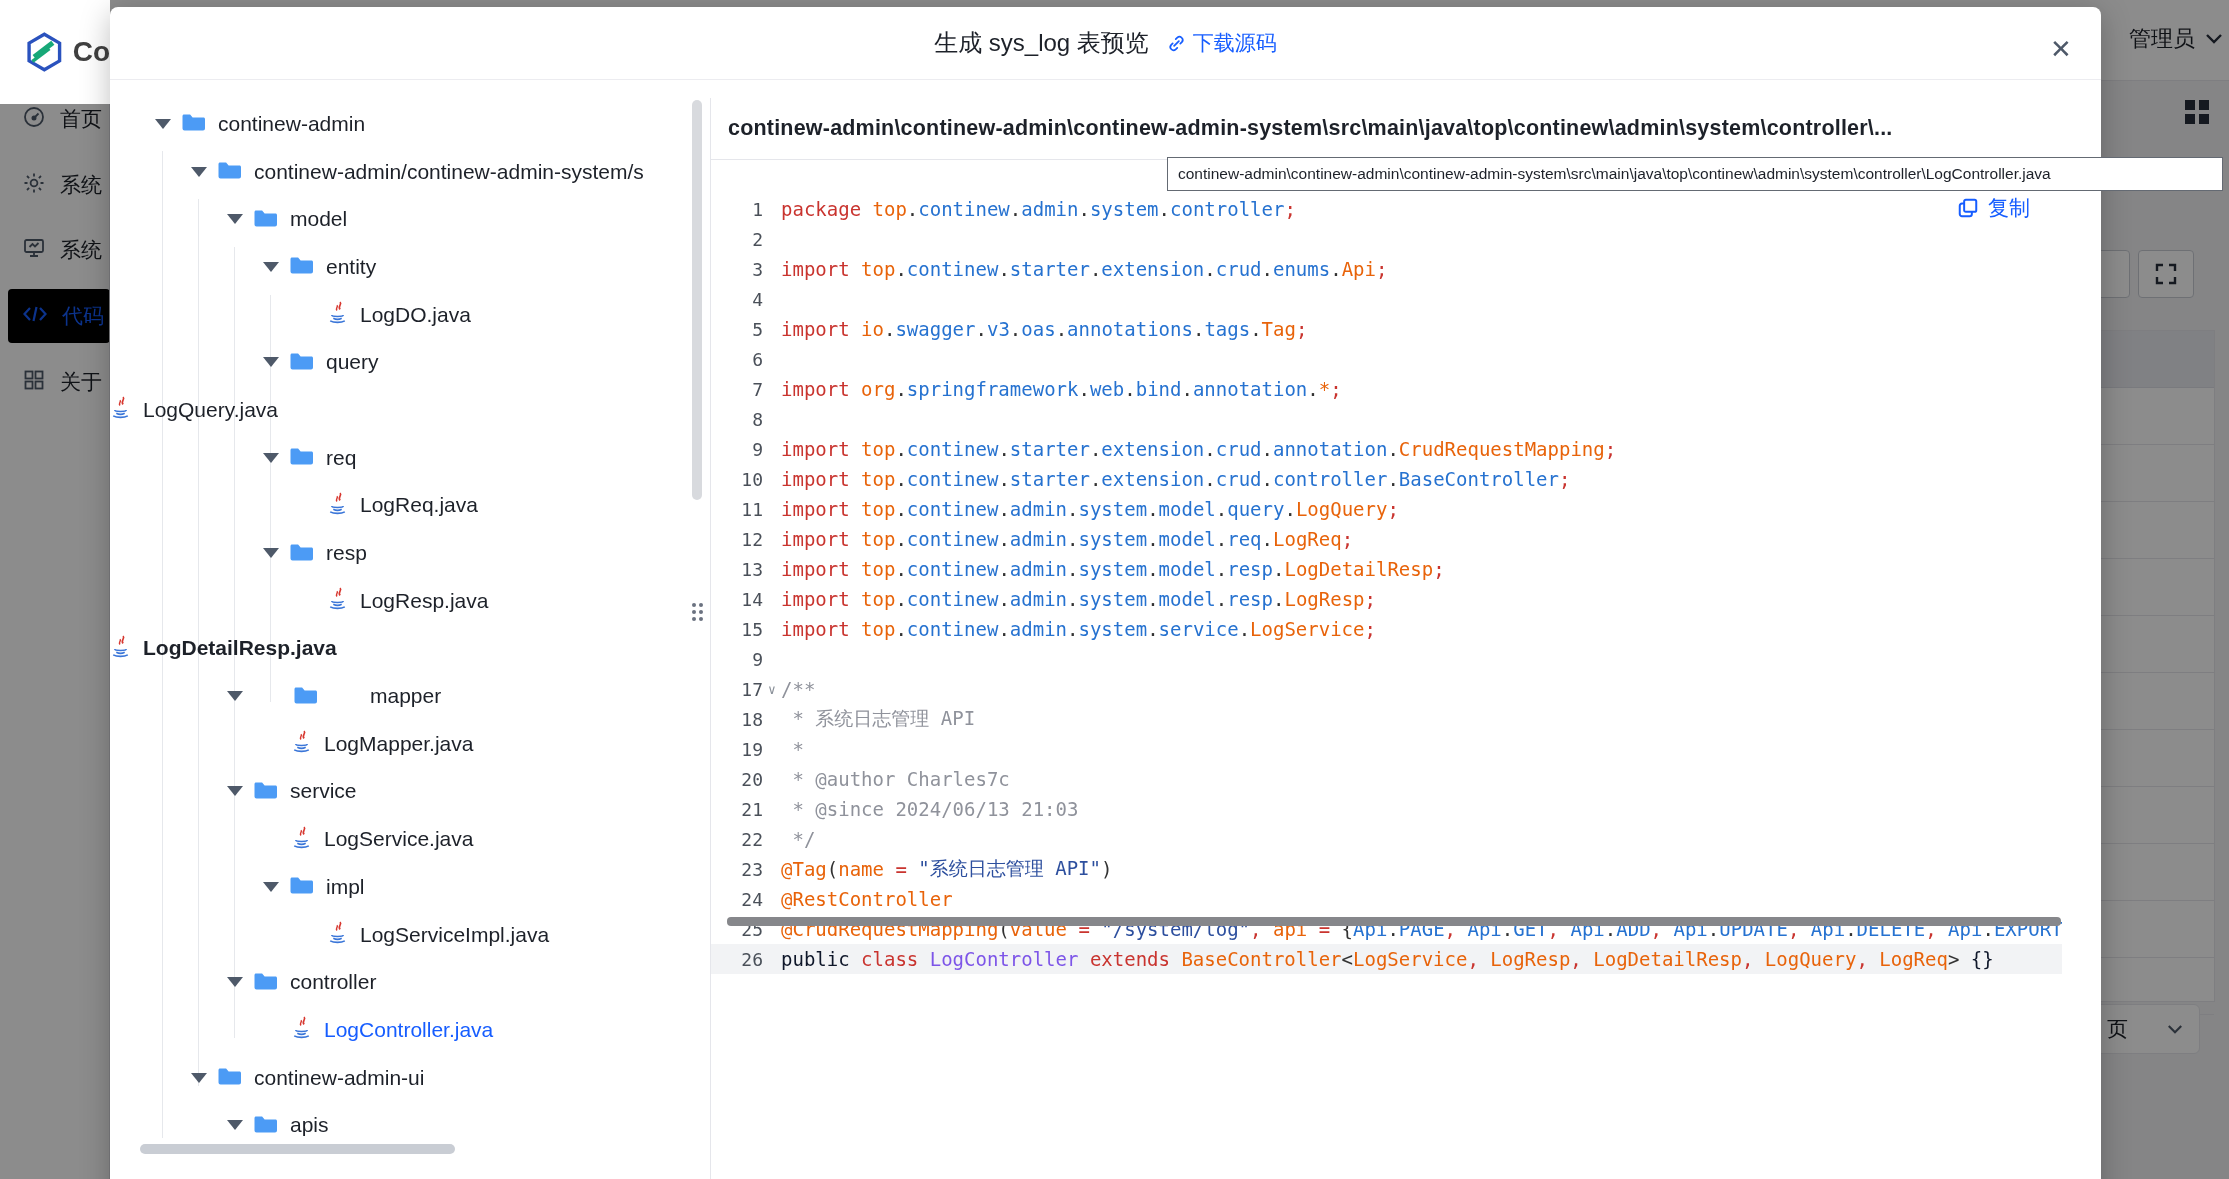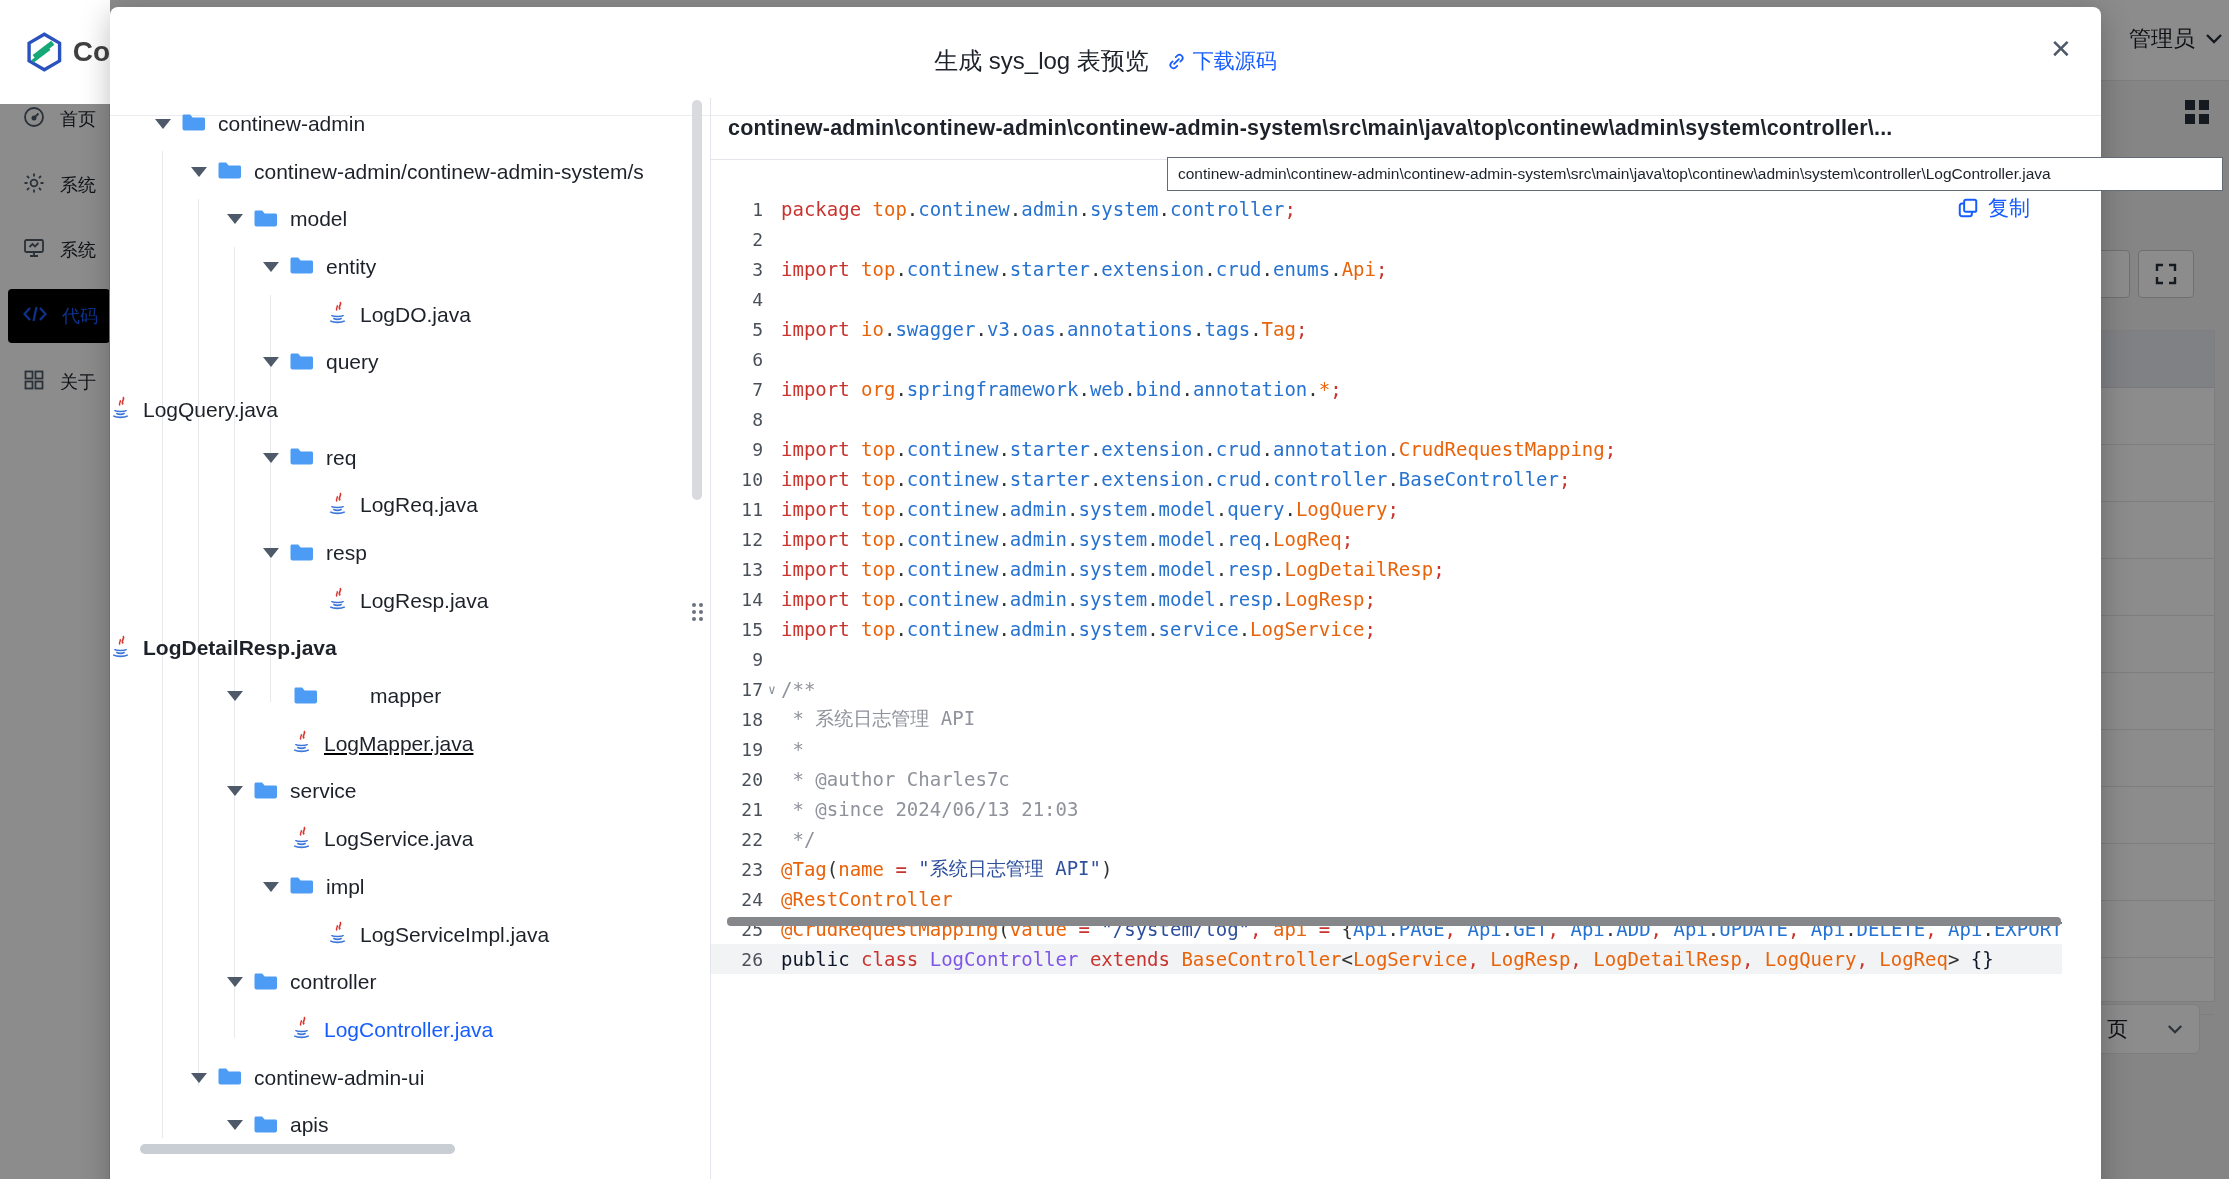--- a/index.html
+++ b/index.html
@@ -4,40 +4,40 @@
 <style>
   * { margin:0; padding:0; box-sizing:border-box; }
   html,body { background:#555; }
   body { font-family:"Liberation Sans", sans-serif; }
   .stage { position:relative; width:2229px; height:1179px; overflow:hidden; background:#f2f3f5; }
 
   
   .topbar { position:absolute; left:0; top:0; width:100%; height:81px; background:#fff; border-bottom:1px solid #e5e6eb; }
   .user-box { position:absolute; right:6px; top:24px; display:flex; align-items:center; gap:10px; color:#1d2129; font-size:22px; }
   .sidebar { position:absolute; left:0; top:0; width:110px; height:100%; background:#fff; border-right:1px solid #e5e6eb; overflow:hidden; }
-  .side-item { position:absolute; left:0; width:110px; height:54px; display:flex; align-items:center; gap:14px; padding-left:22px; color:#4e5969; font-size:18px; white-space:nowrap; }
+  .side-item { position:absolute; left:0; width:110px; height:54px; display:flex; align-items:center; gap:14px; padding-left:22px; color:#4e5969; font-size:21px; white-space:nowrap; }
   .side-item .lbl { color:#1d2129; }
   .side-item.active { background:#000000; border-radius:4px; margin-left:8px; width:102px; padding-left:14px; }
   .side-item.active .lbl { color:#165dff; }
   .bg-table { position:absolute; left:1500px; right:14px; top:330px; height:672px; background:#fff; border:1px solid #e5e6eb; }
   .bg-table .thead { height:57px; background:#e9ebf0; border-bottom:1px solid #dcdfe5; }
   .bg-row { height:57px; border-bottom:1px solid #e5e6eb; }
   .bg-btn { position:absolute; border:1px solid #c9cdd4; background:#fff; border-radius:4px; }
   .apps-grid { position:absolute; left:2185px; top:100px; width:24px; height:24px; }
   .apps-grid i { position:absolute; width:10px; height:10px; background:#272e3b; }
   .bg-select { position:absolute; left:2090px; top:1004px; width:110px; height:50px; background:#fff; border:1px solid #e5e6eb; border-radius:6px; display:flex; align-items:center; justify-content:space-between; padding:0 16px; font-size:21px; color:#1d2129; }
 
   
   .overlay { position:absolute; inset:0; background:rgba(0,0,0,0.45); z-index:40; }
   .logo-box { position:absolute; left:0; top:0; width:110px; height:104px; background:#fff; z-index:45; display:flex; align-items:center; gap:8px; padding-left:24px; overflow:hidden; }
   .logo-text { font-size:28px; font-weight:bold; color:#404040; }
 
   
   .modal { position:absolute; left:110px; top:7px; width:1991px; height:1260px; background:#fff; border-radius:8px 8px 0 0; z-index:50; box-shadow:0 6px 30px rgba(0,0,0,.25); }
-  .modal-header { position:relative; height:109px; border-bottom:1px solid #ececf0; display:flex; align-items:center; justify-content:center; gap:18px; }
+  .modal-header { position:relative; height:73px; border-bottom:1px solid #ececf0; display:flex; align-items:center; justify-content:center; gap:18px; }
   .modal-title { font-size:24px; font-weight:500; color:#1d2129; }
   .dl-link { display:flex; align-items:center; gap:7px; color:#165dff; font-size:21px; cursor:pointer; }
   .close-btn { position:absolute; right:20px; top:22px; width:40px; height:40px; font-size:26px; color:#4e5969; display:flex; align-items:center; justify-content:center; cursor:pointer; }
   .modal-body { position:absolute; left:0; top:91px; right:0; bottom:0; display:flex; }
 
   
   .tree-panel { position:relative; width:601px; flex:none; border-right:1px solid #e5e6eb; overflow:hidden; padding-top:2px; }
   .guide { position:absolute; width:1px; background:#e6e8ec; }
   .tree-row { position:relative; height:47.7px; display:flex; align-items:center; white-space:nowrap; cursor:pointer; }
   .caret { width:0; height:0; border-left:8px solid transparent; border-right:8px solid transparent; border-top:10px solid #4e5969; margin-right:10px; flex:none; }
@@ -295,21 +295,21 @@
               </svg></span>
             <span class="tree-label">LogDetailResp.java</span>
           </div>
           <div class="tree-row" style="padding-left: 117px; gap: 40px;">
             <span class="caret"></span>
             <span><svg class="folder-ic" width="25" height="21" viewBox="0 0 25 21">
                 <path d="M1.5 3.5 h7.6 l2.5 3 h10.9 c.8 0 1.5.7 1.5 1.5 v9.5 a2 2 0 0 1 -2 2 h-18.5 a2 2 0 0 1 -2 -2 v-12.5 c0 -.8 .7 -1.5 1.5 -1.5 z" fill="#4c9bf5"></path>
               </svg></span>
             <span class="tree-label">mapper</span>
           </div>
-          <div class="tree-row" style="padding-left: 181px; text-decoration: underline;">
+          <div class="tree-row" style="padding-left: 181px;">
             <span><svg class="java-ic" width="21" height="23" viewBox="0 0 20 22">
                 <path d="M12.5 1c2.2 2.6-2.8 4 0 7" fill="none" stroke="#d7372f" stroke-width="1.6"></path>
                 <path d="M9.5 4c1.6 2-2 2.8 0 5" fill="none" stroke="#d7372f" stroke-width="1.4"></path>
                 <g stroke="#3b76d8" fill="none" stroke-width="1.5">
                   <path d="M4.5 13.5c0 1.8 11 1.8 11 0"></path>
                   <path d="M6 16.5c2.5 1.3 5.5 1.3 8 0"></path>
                   <path d="M3 19c3.5 1.9 10.5 1.9 14 0"></path>
                 </g>
               </svg></span>
             <span class="tree-label">LogMapper.java</span>

